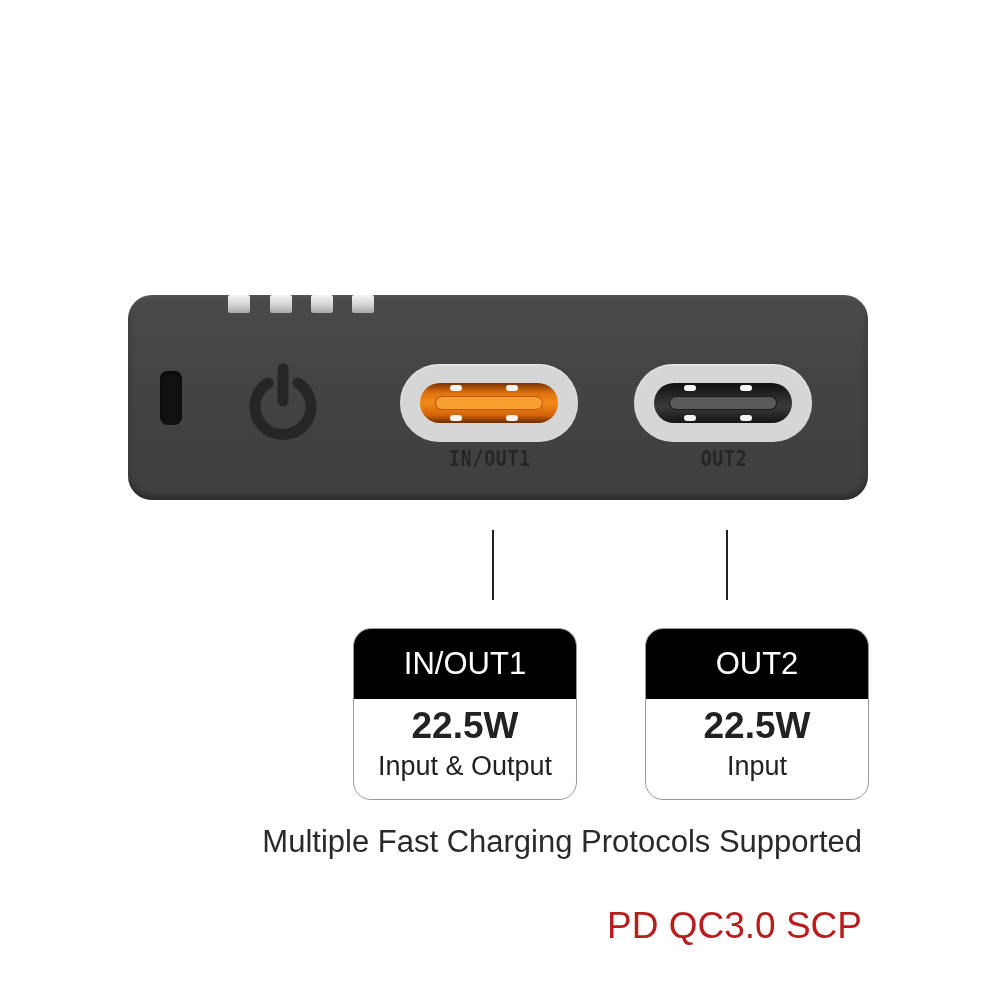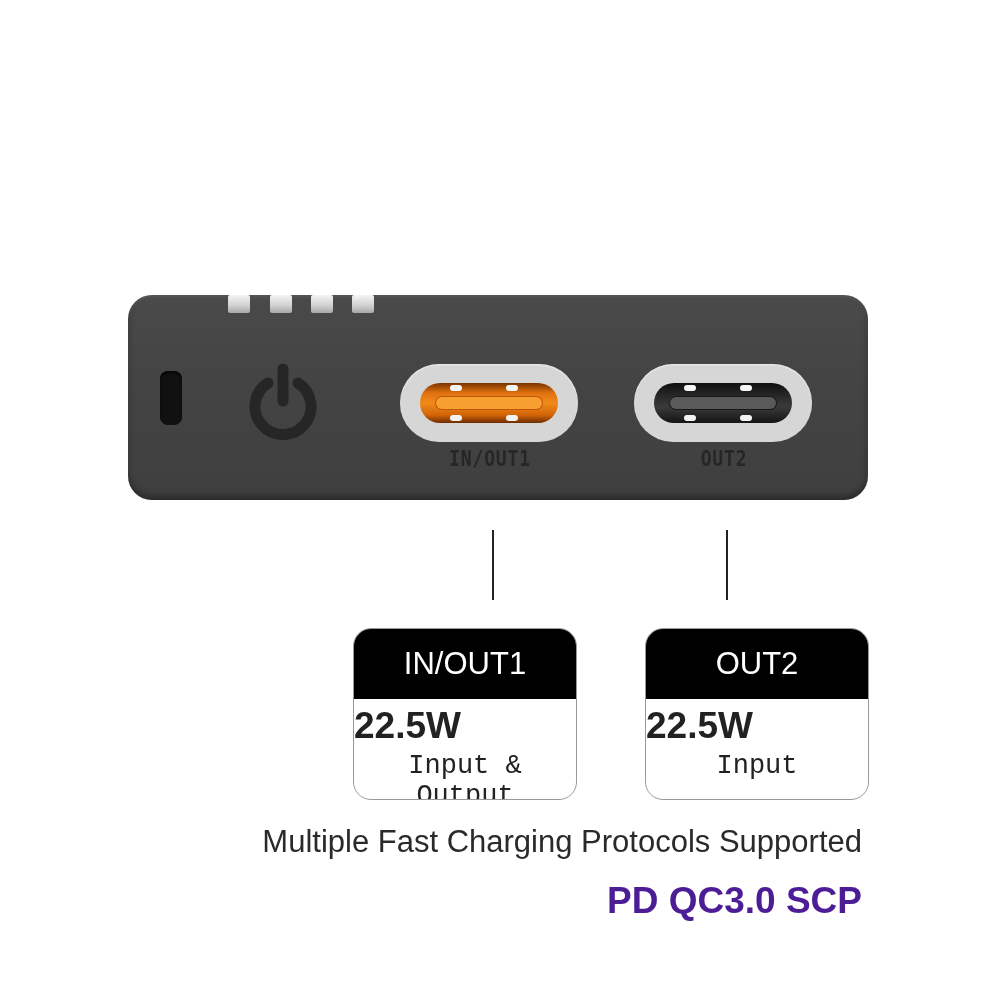--- a/index.html
+++ b/index.html
@@ -50,33 +50,33 @@
   .connector-line { position: absolute; top: 530px; width: 2px; height: 70px; background: #222; }
   .spec-card {
     position: absolute; top: 628px; width: 222px; height: 170px;
     border: 1.5px solid #9a9a9a; border-radius: 18px; overflow: hidden; background: #fff;
   }
   .spec-card .head {
     height: 70px; background: #000; color: #fff; font-size: 31px;
     display: flex; align-items: center; justify-content: center;
   }
   .spec-card .watt {
-    font-size: 37px; font-weight: bold; color: #222; text-align: left; margin-top: 6px;
+    font-size: 37px; font-weight: bold; color: #222; text-align: center; margin-top: 6px;
   }
   .spec-card .desc {
-    font-size: 27px; color: #222; text-align: center; margin-top: 4px; font-family: Liberation Mono, monospace;
+    font-size: 27px; color: #222; text-align: center; margin-top: 4px;
   }
   .protocols-title {
     position: absolute; right: 138px; top: 824px; font-size: 31px; color: #2a2a2a;
     white-space: nowrap;
     text-align: center;
   }
   .protocols-list {
-    position: absolute; right: 138px; top: 880px; font-size: 37px; font-weight: bold;
-    color: #4c1d95; white-space: nowrap;
+    position: absolute; right: 138px; top: 905px; font-size: 37px; font-weight: normal;
+    color: #b91c1c; white-space: nowrap;
   }
 </style>
 </head>
 <body>
 
 <div class="device"></div>
 
 <div class="led" style="left:228px; top:295px;"></div>
 <div class="led" style="left:270px; top:295px;"></div>
 <div class="led" style="left:311px; top:295px;"></div>

